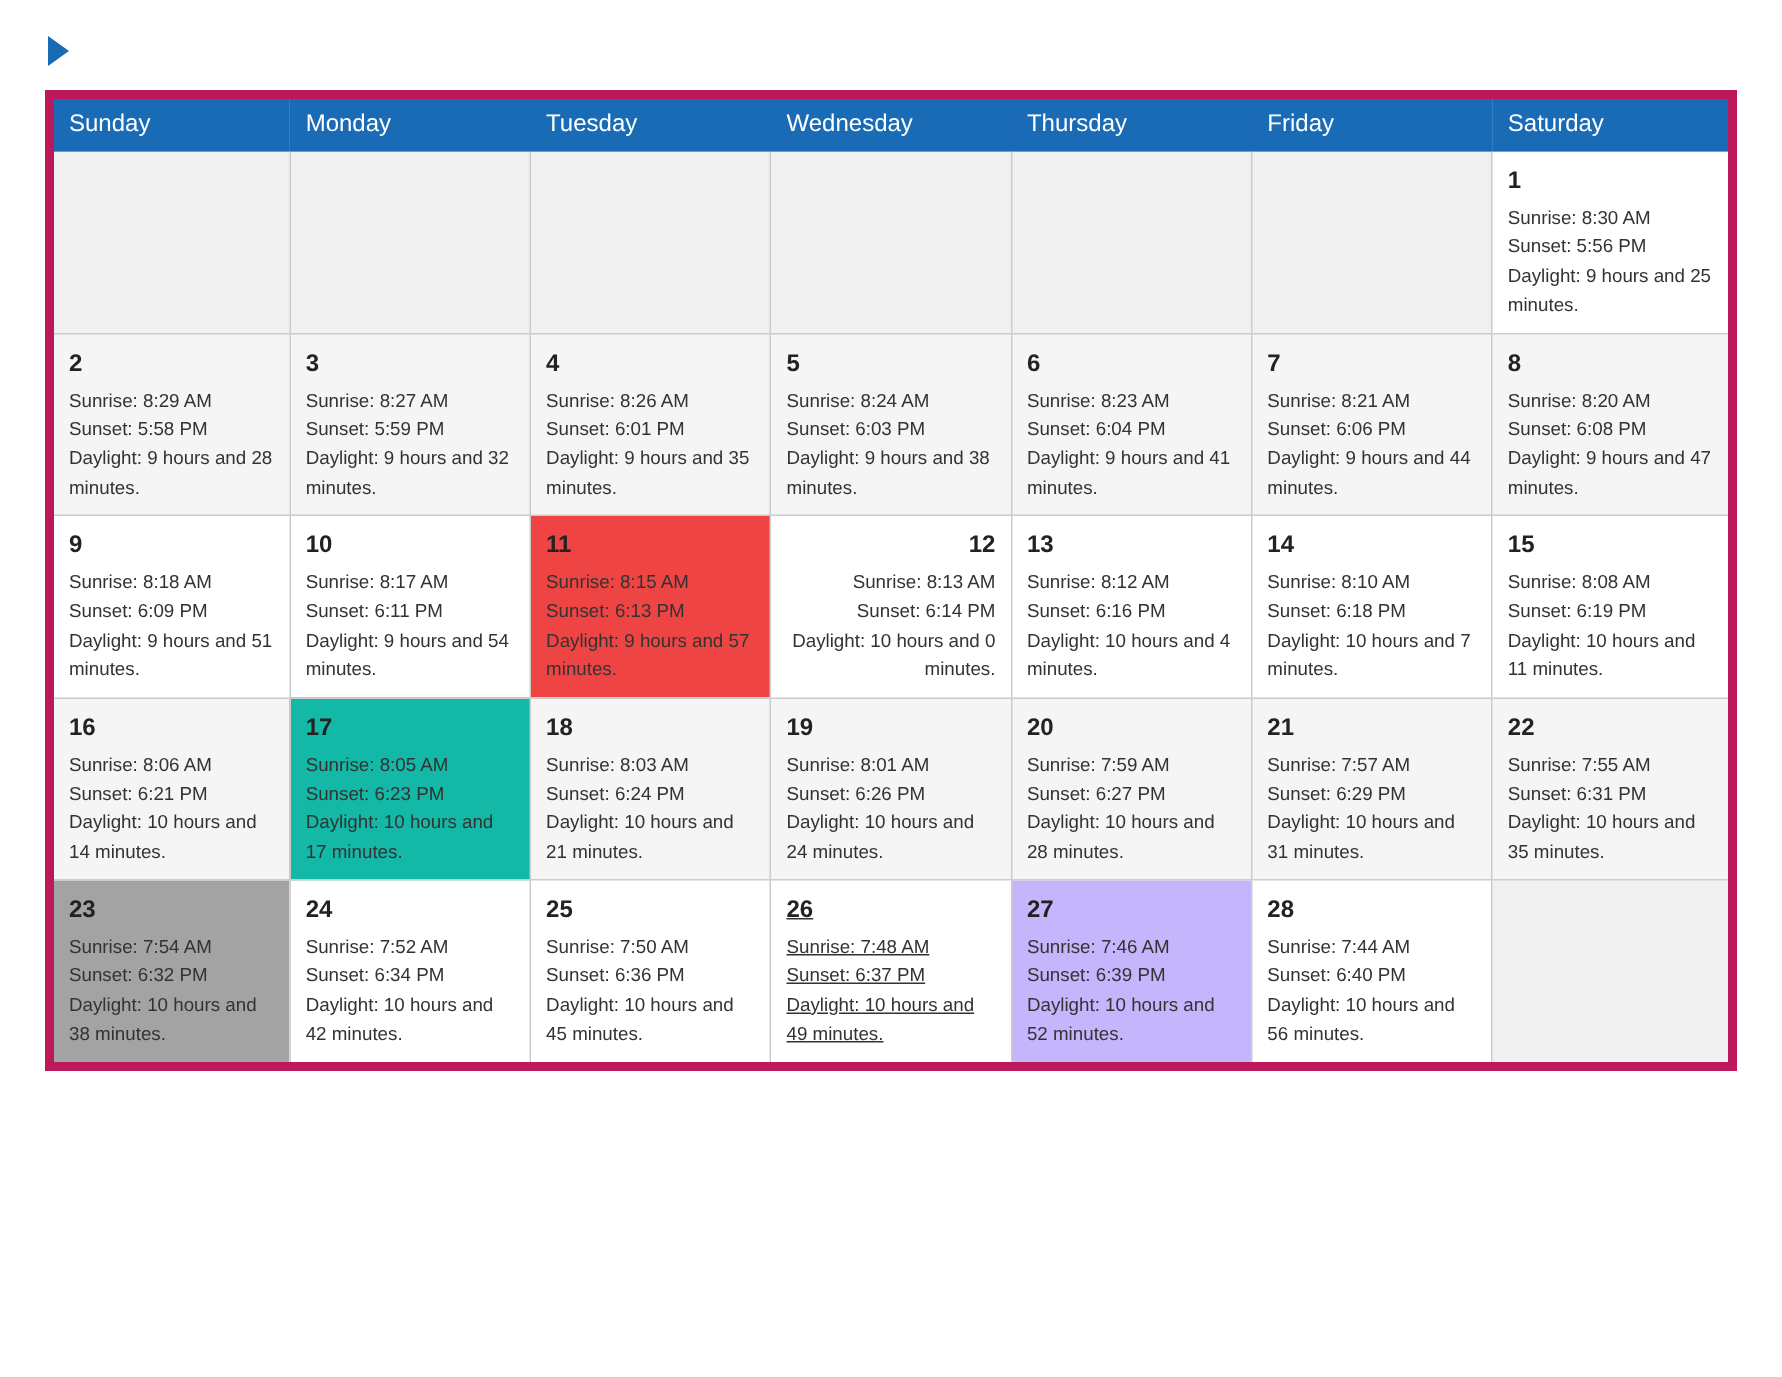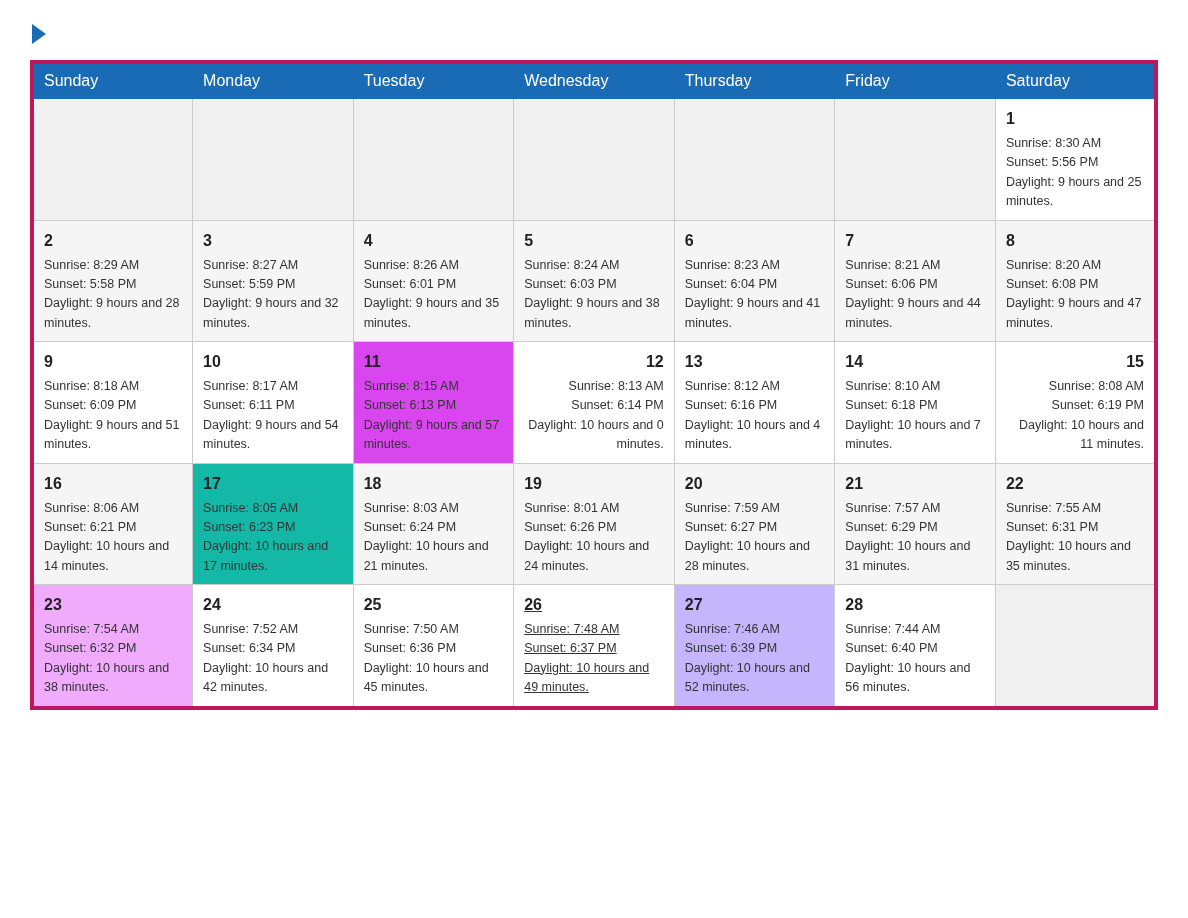--- a/index.html
+++ b/index.html
@@ -56,21 +56,21 @@
       line-height: 1.1;
     }
     .location-title {
       font-size: 20px;
       color: #555;
       margin-top: 4px;
     }
     .calendar {
       width: 100%;
       border-collapse: collapse;
-      border: 4px solid #be185d;
+      border: 6px solid #be185d;
     }
     .calendar th {
       background-color: #1a6bb5;
       color: #fff;
       text-align: left;
       padding: 8px 10px;
       font-size: 16px;
       font-weight: normal;
       border: 1px solid #1a6bb5;
     }
@@ -200,21 +200,21 @@
           <div class="day-info">Sunrise: 8:18 AM
 Sunset: 6:09 PM
 Daylight: 9 hours and 51 minutes.</div>
         </td>
         <td style="background: rgb(255, 255, 255);">
           <span class="day-num">10</span>
           <div class="day-info">Sunrise: 8:17 AM
 Sunset: 6:11 PM
 Daylight: 9 hours and 54 minutes.</div>
         </td>
-        <td style="background: #d946ef;">
+        <td style="background: #ef4444;">
           <span class="day-num">11</span>
           <div class="day-info">Sunrise: 8:15 AM
 Sunset: 6:13 PM
 Daylight: 9 hours and 57 minutes.</div>
         </td>
         <td style="background: rgb(255, 255, 255); text-align: right;">
           <span class="day-num">12</span>
           <div class="day-info">Sunrise: 8:13 AM
 Sunset: 6:14 PM
 Daylight: 10 hours and 0 minutes.</div>
@@ -224,21 +224,21 @@
           <div class="day-info">Sunrise: 8:12 AM
 Sunset: 6:16 PM
 Daylight: 10 hours and 4 minutes.</div>
         </td>
         <td style="background: rgb(255, 255, 255);">
           <span class="day-num">14</span>
           <div class="day-info">Sunrise: 8:10 AM
 Sunset: 6:18 PM
 Daylight: 10 hours and 7 minutes.</div>
         </td>
-        <td style="background: rgb(255, 255, 255); text-align: right;">
+        <td style="background: rgb(255, 255, 255);">
           <span class="day-num">15</span>
           <div class="day-info">Sunrise: 8:08 AM
 Sunset: 6:19 PM
 Daylight: 10 hours and 11 minutes.</div>
         </td>
       </tr>
       <tr>
         <td style="background: rgb(245, 245, 245);">
           <span class="day-num">16</span>
           <div class="day-info">Sunrise: 8:06 AM
@@ -276,21 +276,21 @@
 Daylight: 10 hours and 31 minutes.</div>
         </td>
         <td style="background: rgb(245, 245, 245);">
           <span class="day-num">22</span>
           <div class="day-info">Sunrise: 7:55 AM
 Sunset: 6:31 PM
 Daylight: 10 hours and 35 minutes.</div>
         </td>
       </tr>
       <tr>
-        <td style="background: #f0abfc;">
+        <td style="background: #a3a3a3;">
           <span class="day-num">23</span>
           <div class="day-info">Sunrise: 7:54 AM
 Sunset: 6:32 PM
 Daylight: 10 hours and 38 minutes.</div>
         </td>
         <td style="background: rgb(255, 255, 255);">
           <span class="day-num">24</span>
           <div class="day-info">Sunrise: 7:52 AM
 Sunset: 6:34 PM
 Daylight: 10 hours and 42 minutes.</div>

